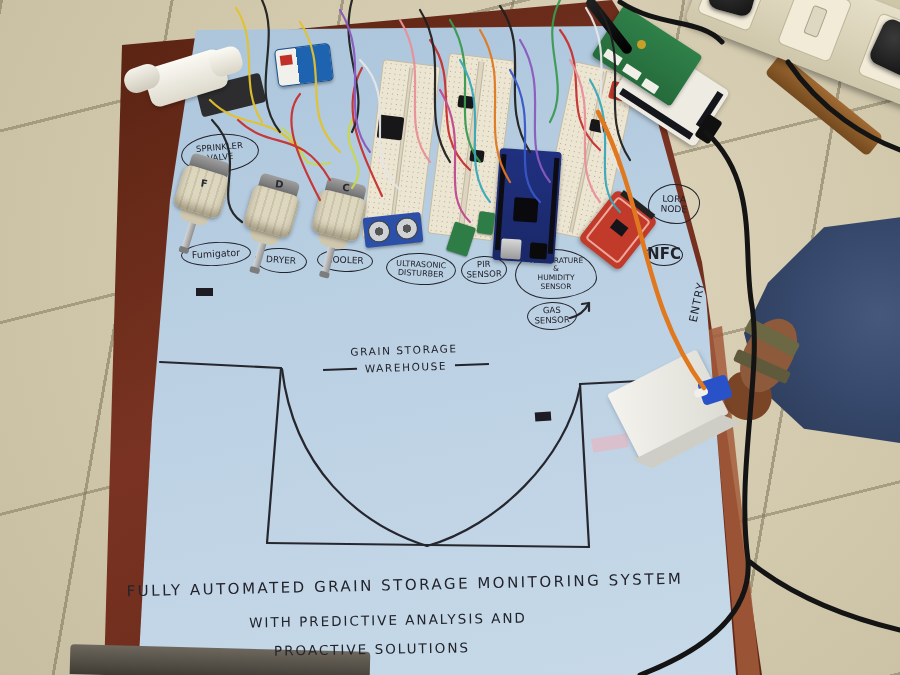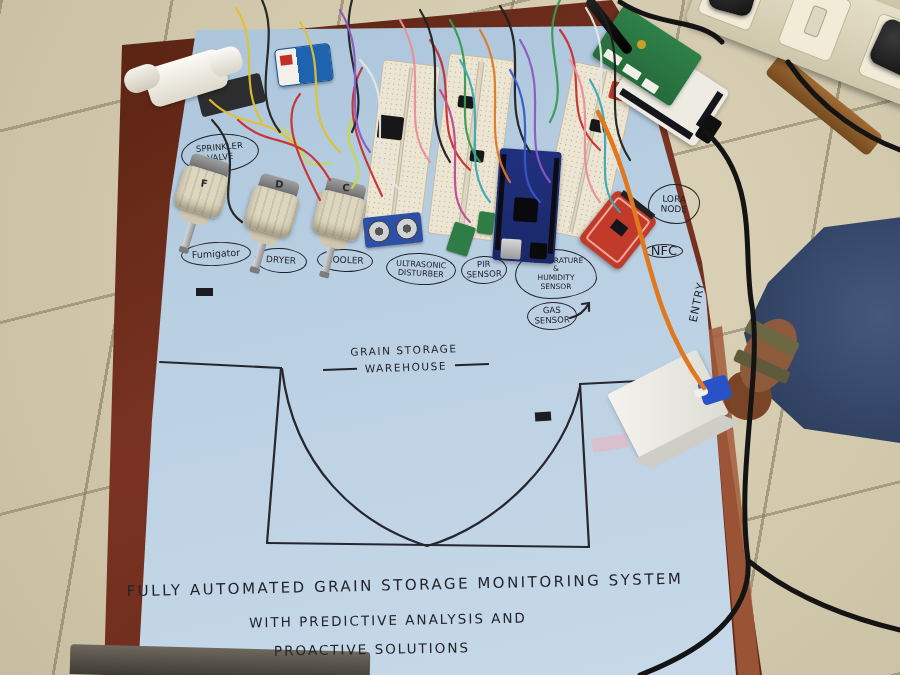--- a/index.html
+++ b/index.html
@@ -203,21 +203,21 @@
   <div class="hand ellipse" style="left:461px;top:256px;width:46px;height:28px;font-size:8.5px;transform:rotate(-2deg);">PIR
 SENSOR</div>
   <div class="hand ellipse blob1" style="left:515px;top:249px;width:82px;height:50px;font-size:7.5px;">TEMPERATURE
 &amp;
 HUMIDITY
 SENSOR</div>
   <div class="hand ellipse" style="left:527px;top:302px;width:50px;height:28px;font-size:8.5px;transform:rotate(-2deg);">GAS
 SENSOR</div>
   <div class="hand ellipse blob2" style="left:648px;top:184px;width:52px;height:40px;font-size:9px;transform:rotate(2deg);">LORA
 NODE</div>
-  <div class="hand ellipse" style="left:645px;top:244px;width:38px;height:14px;font-size:13px;">NFC</div>
+  <div class="hand ellipse" style="left:645px;top:244px;width:38px;height:22px;font-size:15px;font-weight:bold;">NFC</div>
   <div class="hand entry-lbl">ENTRY</div>
 
   <div class="hand wh1">GRAIN STORAGE</div>
   <div class="hand wh2 dashes"><span>WAREHOUSE</span></div>
 
   <div class="hand t1">FULLY AUTOMATED GRAIN STORAGE MONITORING SYSTEM</div>
   <div class="hand t2">WITH PREDICTIVE ANALYSIS AND</div>
   <div class="hand t3">PROACTIVE SOLUTIONS</div>
 
   <div class="valve-base"></div>

